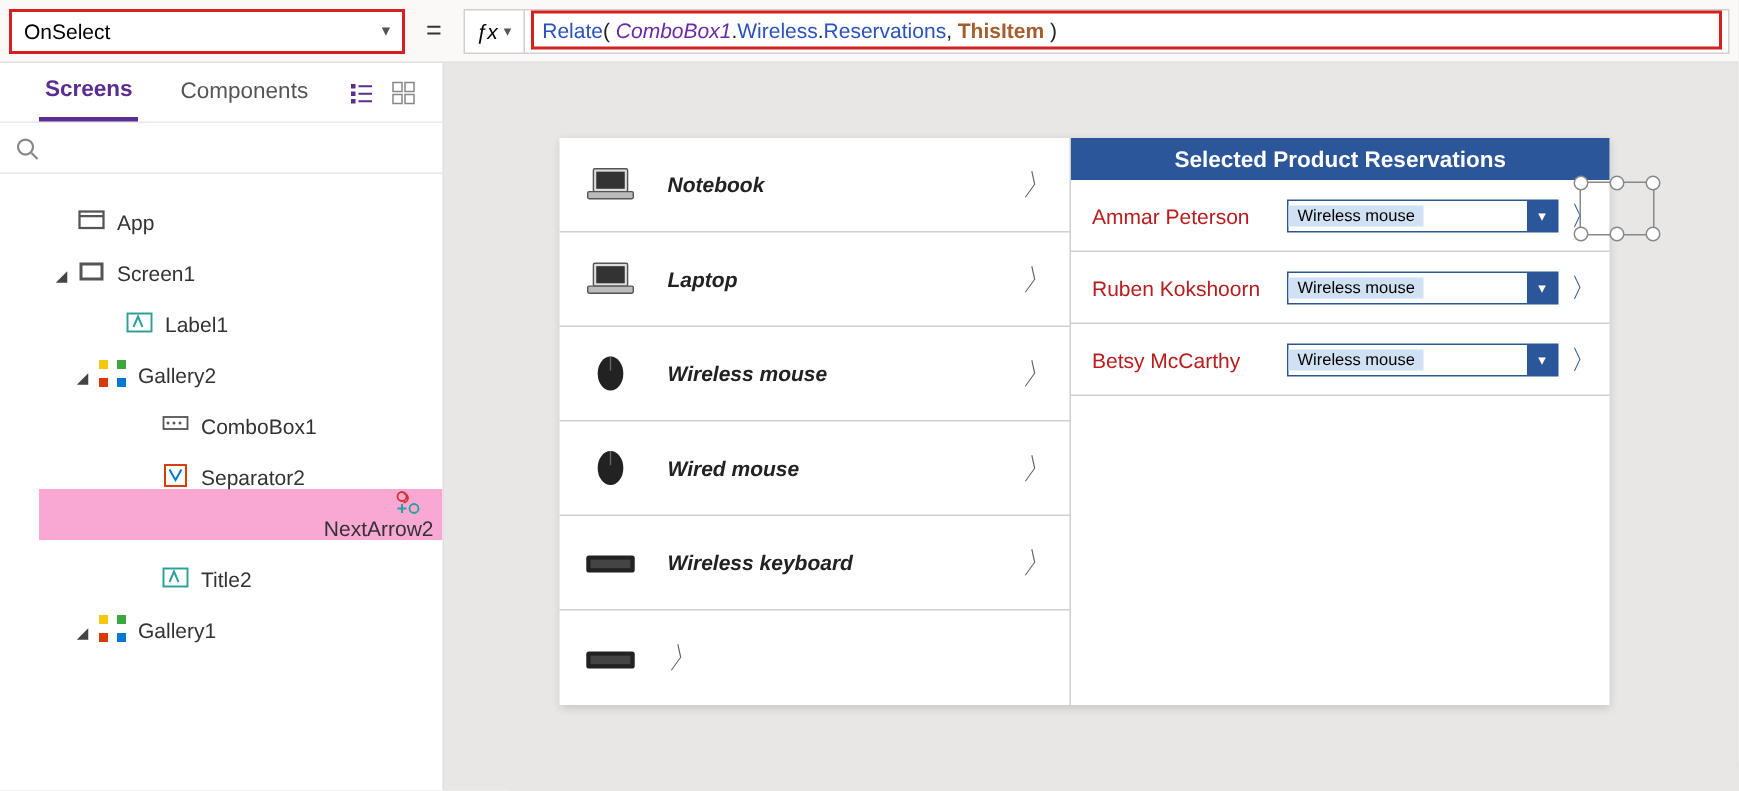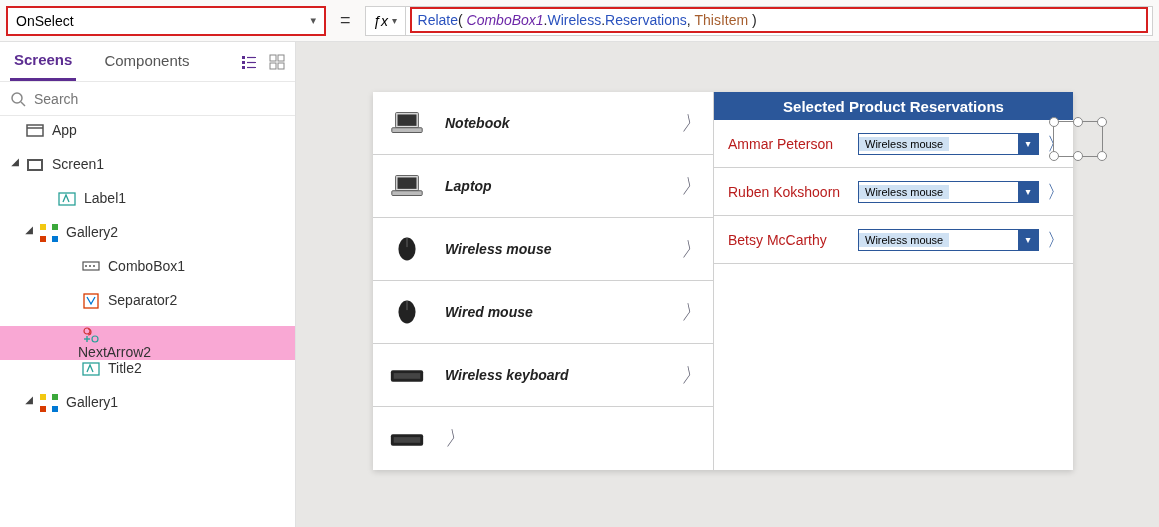--- a/index.html
+++ b/index.html
@@ -1,43 +1,43 @@
 <!DOCTYPE html>
 <html><head>
 <meta charset="utf-8">
 <style>
   * { box-sizing: border-box; margin: 0; padding: 0; font-family: "Segoe UI", Arial, sans-serif; }
   body { width:1159px; height:527px; background:#f3f2f1; overflow:hidden; }
 
   
   .top-bar { height:42px; background:#faf9f8; border-bottom:1px solid #e0e0e0; display:flex; align-items:center; padding:4px 6px; gap:6px; }
-  .prop-select { position:relative; width:320px; height:30px; border:2px solid #d61f1f; background:#fff; display:flex; align-items:center; padding:0 8px; font-size:14px; }
+  .prop-select { position:relative; width:264px; height:30px; border:2px solid #d61f1f; background:#fff; display:flex; align-items:center; padding:0 8px; font-size:14px; }
   .prop-select .chev { margin-left:auto; color:#555; font-size:11px;}
   .eq { font-size:18px; color:#333; padding:0 8px;}
   .fx-area { flex:1; height:30px; display:flex; border:1px solid #d0d0d0; background:#fff; }
   .fx-label { width:40px; height:100%; border-right:1px solid #d0d0d0; display:flex; align-items:center; justify-content:center; font-size:14px; font-style:italic;}
   .fx-label .chev { font-style:normal; font-size:10px; color:#555; margin-left:4px;}
   .formula { flex:1; height:26px; border:2px solid #d61f1f; margin:0 4px; display:flex; align-items:center; padding:0 6px; font-family:Consolas,monospace; font-size:14px; white-space:pre; }
-  .tk-fn{color:#2a52be;} .tk-obj{font-style:italic;color:#6d28a8;} .tk-prop{color:#2a52be;} .tk-this{color:#a65e2e;} .tk-punct{color:#222;}
+  .tk-fn{color:#2a52be;} .tk-obj{font-style:italic;color:#6d28a8;} .tk-prop{color:#2a52be;} .tk-this{color:#a65e2e;font-weight:bold;} .tk-punct{color:#222;}
 
   
   .workspace { display:flex; height:calc(100% - 42px); }
 
   
   .left-panel { width:296px; background:#fff; border-right:1px solid #e0e0e0; display:flex; flex-direction:column; position:relative;}
-  .tabs { display:flex; align-items:center; height:40px; border-bottom:1px solid #e8e8e8; padding:0 10px;}
+  .tabs { display:flex; align-items:center; height:40px; border-bottom:1px solid #e8e8e8; padding:0 26px;}
   .tab { font-size:15px; color:#555; padding:8px 4px 10px; margin-right:24px; cursor:pointer;}
   .tab.active { color:#5c2d91; font-weight:600; border-bottom:3px solid #5c2d91; }
   .tab-icons { margin-left:auto; display:flex; gap:12px; color:#555;}
   .tab-icons svg, .tab-icons span { width:16px; height:16px; display:inline-block;}
   .search-row { height:34px; border-bottom:1px solid #e8e8e8; display:flex; align-items:center; padding:0 10px; color:#777; }
   .search-row svg { width:16px; height:16px; margin-right:8px; stroke:#888; fill:none;}
   .search-row input { border:none; outline:none; flex:1; font-size:14px; color:#333;}
   .tree { flex:1; overflow:auto; padding:6px 0 6px 0; }
-  .node { display:flex; align-items:flex-start; height:34px; font-size:14px; color:#333; padding-right:6px; cursor:default;}
+  .node { display:flex; align-items:flex-end; height:34px; font-size:14px; color:#333; padding-right:6px; cursor:default;margin-left:26px;}
   .node .caret { width:14px; text-align:center; color:#444; font-size:10px;}
   .node .ico { width:18px; height:18px; margin:0 8px 0 4px; display:flex; align-items:center; justify-content:center;}
   .d0{padding-left:8px;} .d1{padding-left:22px;} .d2{padding-left:54px;} .d3{padding-left:78px;}
   .node.selected { background:#f9a8d4;flex-direction:column; }
   .ico-screen{border:2px solid #555;width:16px;height:12px;}
   .ico-gallery{width:16px;height:16px;position:relative;}
   .ico-gallery span{position:absolute;width:6px;height:6px;}
   .ico-gallery .a{top:0;left:0;background:#f2c811;} .ico-gallery .b{top:0;right:0;background:#3ba83b;}
   .ico-gallery .c{bottom:0;left:0;background:#d83b01;} .ico-gallery .d{bottom:0;right:0;background:#0078d4;}
 
@@ -110,21 +110,20 @@
               <rect x="9" y="9" width="6" height="6" fill="none" stroke="#888"></rect>
             </svg>
         </span>
       </div>
     </div>
     <div class="search-row">
       <svg viewBox="0 0 16 16">
           <circle cx="7" cy="7" r="5" stroke-width="1.5"></circle>
           <line x1="11" y1="11" x2="15" y2="15" stroke-width="1.5" stroke="#888"></line>
         </svg>
-      <input placeholder="Search" style="">
     </div>
 
     <div class="tree">
       <div class="node d0">
         <span class="caret"></span>
         <span class="ico">
             <svg viewBox="0 0 18 18">
               <rect x="1" y="3" width="16" height="11" fill="none" stroke="#555" stroke-width="1.5"></rect>
               <line x1="1" y1="6" x2="17" y2="6" stroke="#555" stroke-width="1.5"></line>
             </svg>

